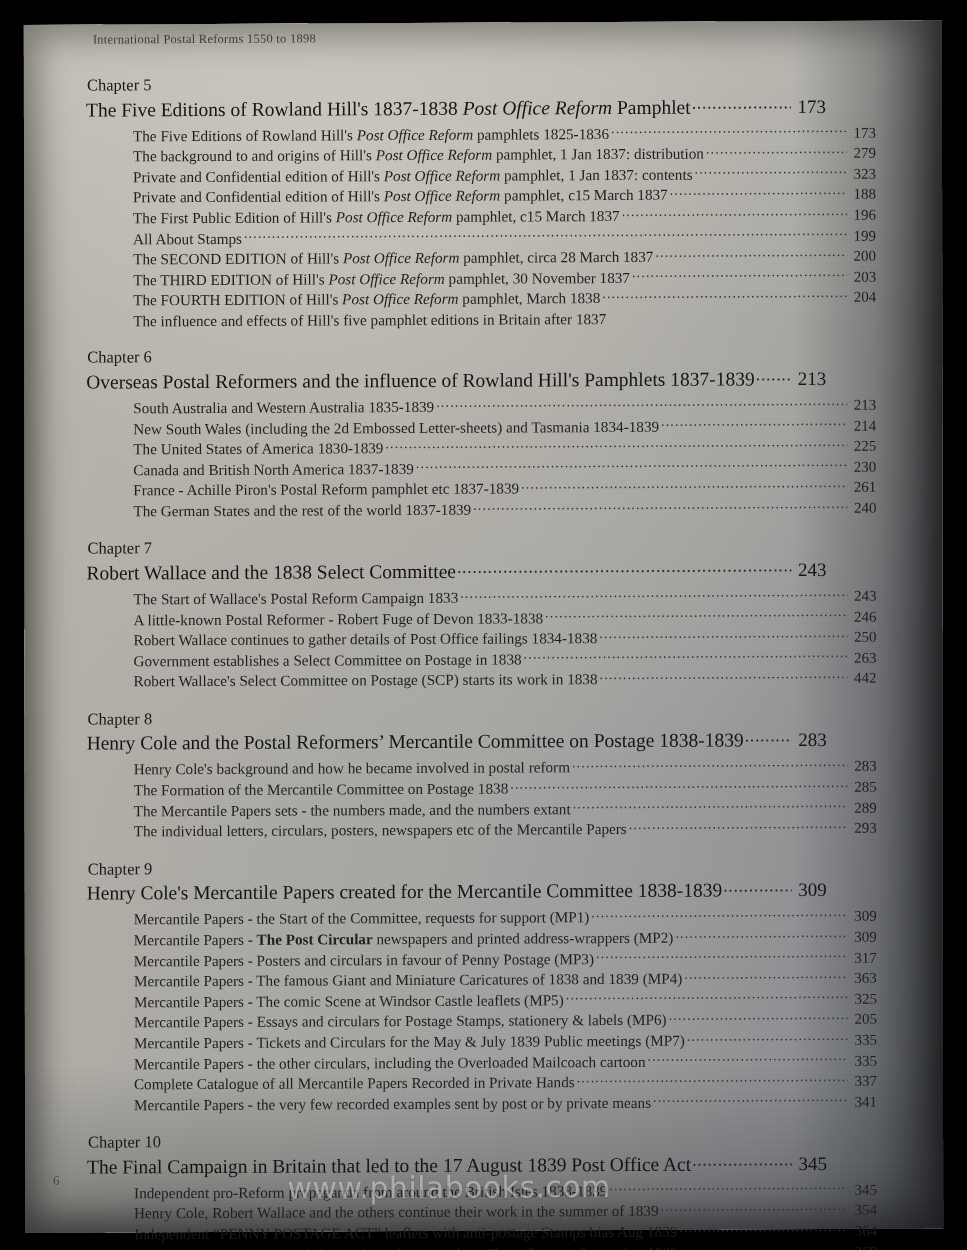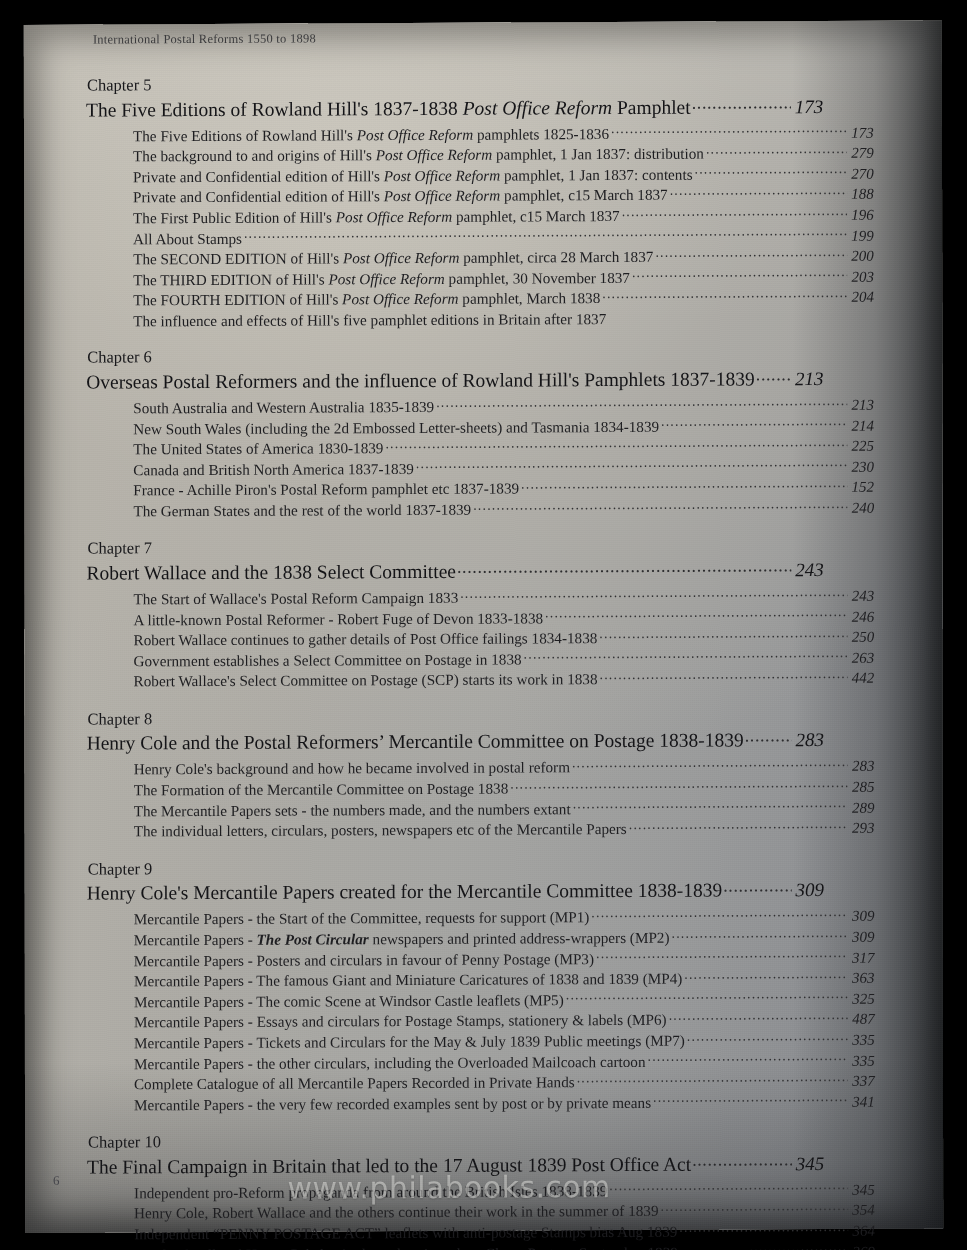--- a/index.html
+++ b/index.html
@@ -85,21 +85,21 @@
     position:relative;
     height:1em;
   }
   .toc-line .leader::after{
     content:"..............................................................................................................................................................................................................................................";
     position:absolute; left:0; bottom:0;
     letter-spacing:1.2px;
     color:#2a2a2c;
   }
 
-  .toc-line .pg{ flex:0 0 auto; text-align:center;font-style:italic; }
+  .toc-line .pg{ flex:0 0 auto; text-align:right; }
 
   
   .chapter-title{
     font-size:19.5px;
     color:#131316;
     margin-bottom:5px;
     padding-right:50px;   
   }
   .chapter-title .pg{ min-width:34px; font-size:19px; }
   .chapter-title .leader{ margin:0 1px; }
@@ -110,21 +110,21 @@
 
   .entry{
     font-size:15.2px;
     line-height:19.4px;
     color:#1d1d20;
   }
   .entry .pg{ min-width:27px; font-size:15px; }
   .entry .leader::after{ font-size:14px; letter-spacing:1.15px; color:#303032; }
 
   i{ }
-  b.bi{ font-weight:bold; font-style:italic; }
+  b.bi{ font-weight:bold; }
 
   
   #folio{
     position:absolute;
     left:28px; bottom:44px;
     font-size:13px;
     color:#44444a;
   }
 
   #watermark{
@@ -173,21 +173,21 @@
               <span class="pg">173</span>
             </div>
             <div class="toc-line entry">
               <span class="txt">The background to and origins of Hill's <i>Post Office Reform</i> pamphlet, 1 Jan 1837: distribution</span>
               <span class="leader"></span>
               <span class="pg">279</span>
             </div>
             <div class="toc-line entry">
               <span class="txt">Private and Confidential edition of Hill's <i>Post Office Reform</i> pamphlet, 1 Jan 1837: contents</span>
               <span class="leader"></span>
-              <span class="pg">270</span>
+              <span class="pg">323</span>
             </div>
             <div class="toc-line entry">
               <span class="txt">Private and Confidential edition of Hill's <i>Post Office Reform</i> pamphlet, c15 March 1837</span>
               <span class="leader"></span>
               <span class="pg">188</span>
             </div>
             <div class="toc-line entry">
               <span class="txt">The First Public Edition of Hill's <i>Post Office Reform</i> pamphlet, c15 March 1837</span>
               <span class="leader"></span>
               <span class="pg">196</span>
@@ -241,21 +241,21 @@
               <span class="pg">225</span>
             </div>
             <div class="toc-line entry">
               <span class="txt">Canada and British North America 1837-1839</span>
               <span class="leader"></span>
               <span class="pg">230</span>
             </div>
             <div class="toc-line entry">
               <span class="txt">France - Achille Piron's Postal Reform pamphlet etc 1837-1839</span>
               <span class="leader"></span>
-              <span class="pg">152</span>
+              <span class="pg">261</span>
             </div>
             <div class="toc-line entry">
               <span class="txt">The German States and the rest of the world 1837-1839</span>
               <span class="leader"></span>
               <span class="pg">240</span>
             </div>
           </div>
         </div>
         <div class="chapter-block">
           <div class="chapter-label">Chapter 7</div>
@@ -351,21 +351,21 @@
               <span class="pg">363</span>
             </div>
             <div class="toc-line entry">
               <span class="txt">Mercantile Papers - The comic Scene at Windsor Castle leaflets (MP5)</span>
               <span class="leader"></span>
               <span class="pg">325</span>
             </div>
             <div class="toc-line entry">
               <span class="txt">Mercantile Papers - Essays and circulars for Postage Stamps, stationery &amp; labels (MP6)</span>
               <span class="leader"></span>
-              <span class="pg">487</span>
+              <span class="pg">205</span>
             </div>
             <div class="toc-line entry">
               <span class="txt">Mercantile Papers - Tickets and Circulars for the May &amp; July 1839 Public meetings (MP7)</span>
               <span class="leader"></span>
               <span class="pg">335</span>
             </div>
             <div class="toc-line entry">
               <span class="txt">Mercantile Papers - the other circulars, including the Overloaded Mailcoach cartoon</span>
               <span class="leader"></span>
               <span class="pg">335</span>

